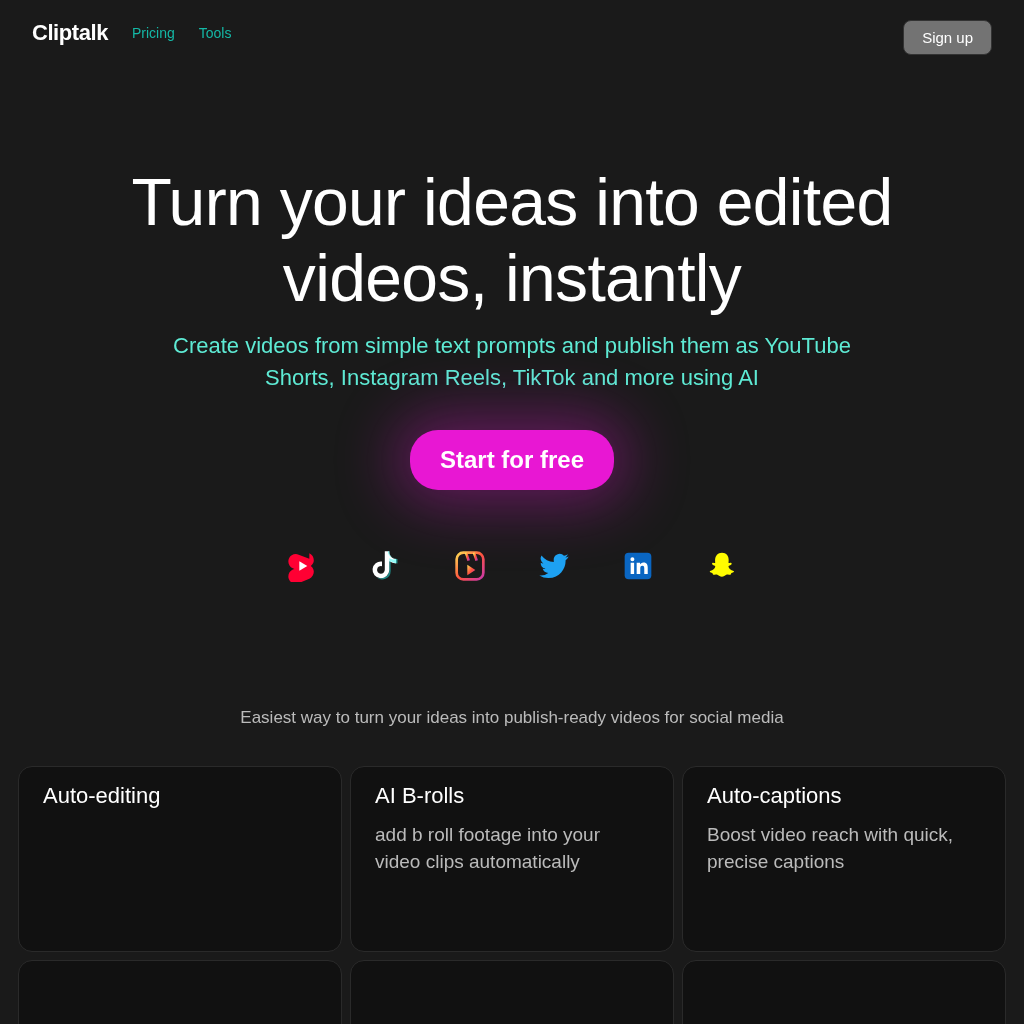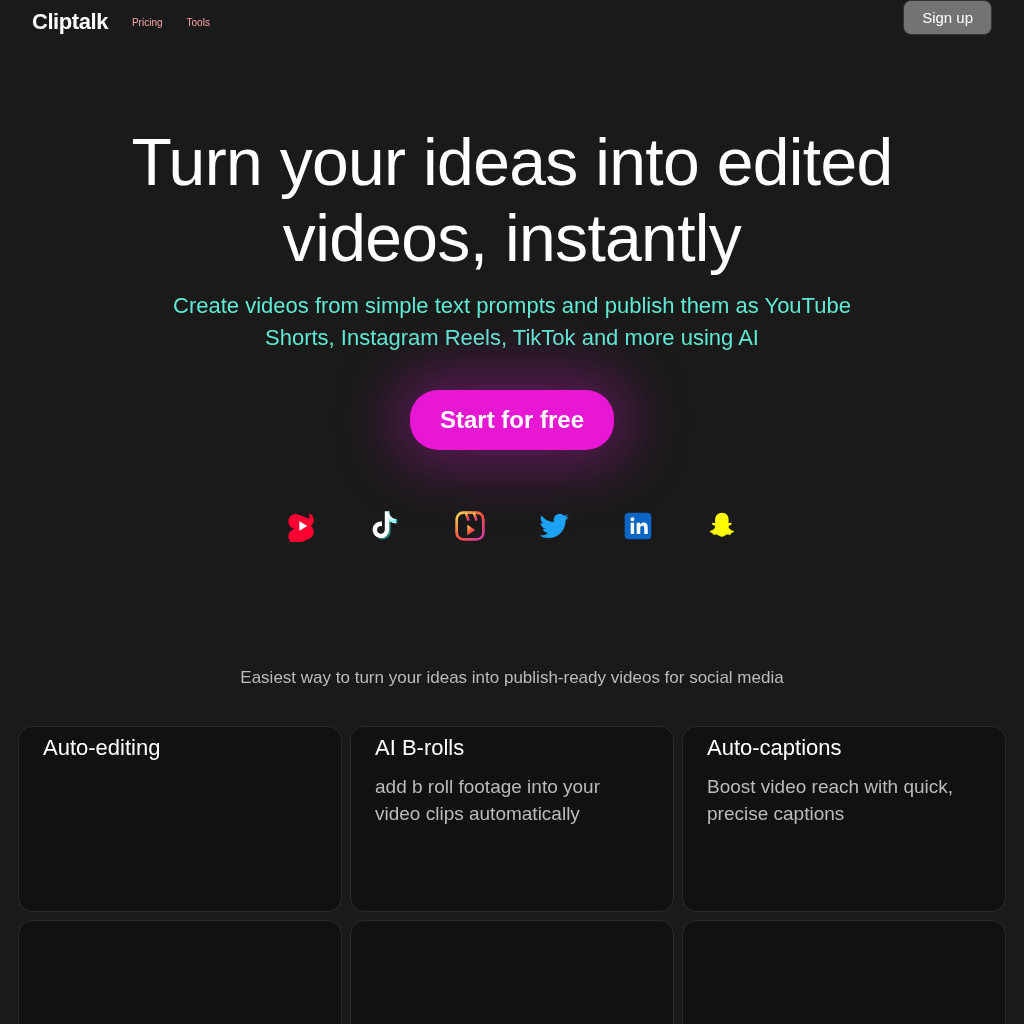--- a/index.html
+++ b/index.html
@@ -1,32 +1,32 @@
 <!DOCTYPE html>
 <html><head>
 <meta charset="utf-8">
 <style>
 *{margin:0;padding:0;box-sizing:border-box}
 body{background:#1a1a1a;color:#fff;font-family:-apple-system,BlinkMacSystemFont,"Segoe UI",Helvetica,Arial,sans-serif;width:1024px;min-height:1024px;overflow:hidden}
-header{display:flex;align-items:flex-end;justify-content:space-between;padding:0 32px}
+header{display:flex;align-items:flex-start;justify-content:space-between;padding:20px 32px}
 .nav-left{display:flex;align-items:center;gap:24px}
 .logo{font-size:22px;font-weight:700;letter-spacing:-0.02em}
-.nav-link{color:#fca5a5;text-decoration:none;font-size:10px}
+.nav-link{color:#14b8a6;text-decoration:none;font-size:14px}
 .signup-btn{background:#737373;color:#fff;border:1px solid #333;border-radius:8px;padding:8px 18px;font-size:15px;cursor:pointer}
 .hero{text-align:center;padding:90px 60px 40px}
 .hero h1{font-size:66px;line-height:1.15;font-weight:500;letter-spacing:-0.01em}
 .hero p{color:#5eead4;font-size:22px;line-height:1.45;margin-top:13px;max-width:720px;margin-left:auto;margin-right:auto}
 .cta-btn{display:inline-block;margin-top:36px;background:#e817d3;color:#fff;font-size:24px;font-weight:600;padding:16px 30px;border:none;border-radius:28px;cursor:pointer;box-shadow:0 0 60px 15px rgba(232,23,211,0.35)}
 .icons{margin-top:60px;display:flex;justify-content:center;gap:52px}
 .icons svg{width:32px;height:32px}
 .features{padding:60px 18px 0;text-align:center}
 .features h2{font-size:34px;font-weight:500}
 .features p.sub{color:#bbb;font-size:17px;margin-top:22px}
 .grid{margin-top:38px;display:grid;grid-template-columns:repeat(3,1fr);gap:8px}
-.card{background:#111;border:1px solid #2a2a2a;border-radius:14px;padding:8px 24px;text-align:left;min-height:186px}
+.card{background:#111;border:1px solid #2a2a2a;border-radius:14px;padding:16px 24px;text-align:left;min-height:186px}
 .card h3{font-size:22px;font-weight:500;margin-bottom:12px}
 .card p{color:#bbb;font-size:19px;line-height:1.45}
 </style>
 </head>
 <body>
 
 <header>
   <div class="nav-left">
     <div class="logo">Cliptalk</div>
     <a class="nav-link">Pricing</a>

